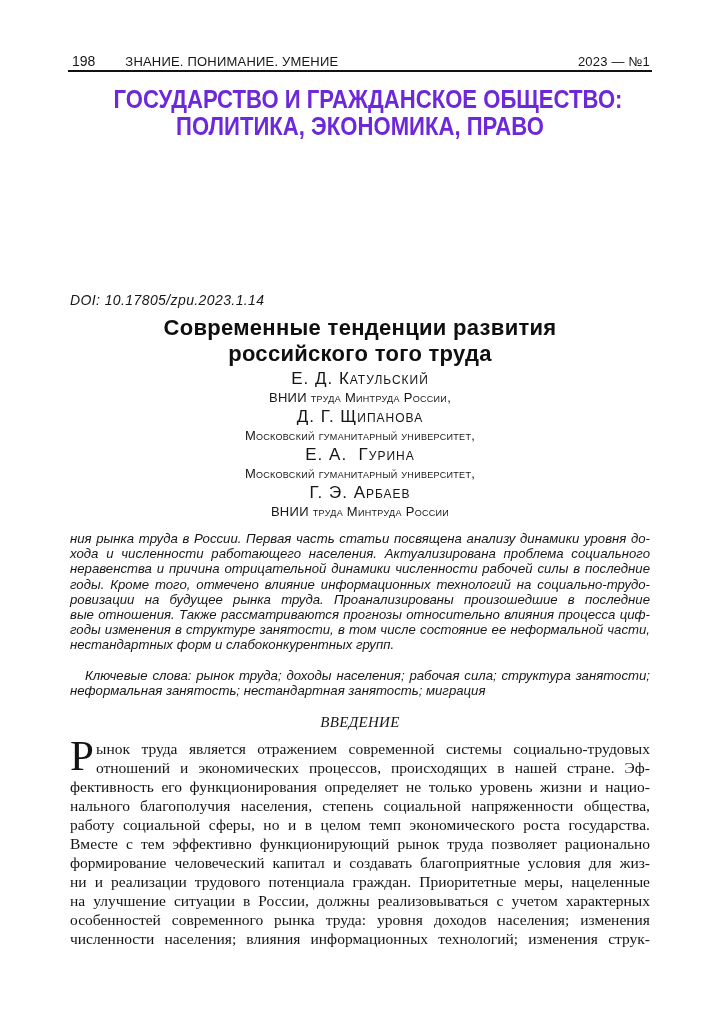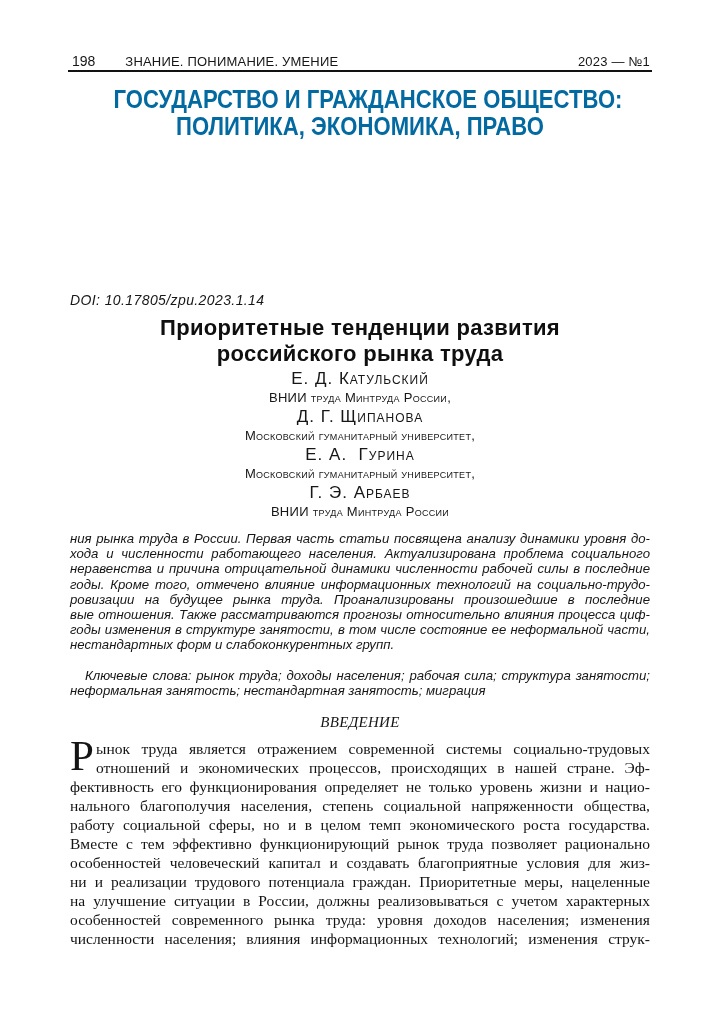--- a/index.html
+++ b/index.html
@@ -8,21 +8,21 @@
     font-family:"Liberation Sans",sans-serif;color:#161616;overflow:hidden;
   }
   
   .header{position:absolute;left:70px;top:53px;width:580px;display:flex;align-items:baseline;font-size:13px;}
   .pnum{font-size:14px;margin-left:2px;}
   .jname{margin-left:30px;letter-spacing:.2px;}
   .spacer{flex:1;}
   .issue{letter-spacing:.2px;}
   .rule{position:absolute;left:68px;top:70px;width:584px;height:2px;background:#121212;}
   
-  .sect{position:absolute;left:70px;top:86px;width:580px;text-align:center;color:#0369a1;}
+  .sect{position:absolute;left:70px;top:86px;width:580px;text-align:center;color:#6d28d9;}
   .sline{font-weight:bold;font-size:26px;line-height:27px;transform:scaleX(.85);transform-origin:50% 50%;white-space:nowrap;}
   
   .doi{position:absolute;left:70px;top:292px;font-size:14px;line-height:16px;letter-spacing:.4px;font-style:italic;}
   
   .atitle{position:absolute;left:70px;top:315px;width:580px;text-align:center;font-weight:bold;font-size:22px;line-height:26px;letter-spacing:.3px;color:#0f0f0f;}
   
   .authors{position:absolute;left:70px;top:369px;width:580px;text-align:center;}
   .aname{font-size:17px;line-height:19px;font-variant:small-caps;letter-spacing:1px;}
   .affil{font-size:13px;line-height:19px;font-variant:small-caps;letter-spacing:.3px;}
   
@@ -56,22 +56,22 @@
   <div class="rule"></div>
 
   <div class="sect">
     <div class="sline">ГОСУДАРСТВО И ГРАЖДАНСКОЕ ОБЩЕСТВО:</div>
     <div class="sline">ПОЛИТИКА, ЭКОНОМИКА, ПРАВО</div>
   </div>
 
   <div class="doi">DOI: 10.17805/zpu.2023.1.14</div>
 
   <div class="atitle">
-    <div>Приоритетные тенденции развития</div>
-    <div>российского рынка труда</div>
+    <div>Современные тенденции развития</div>
+    <div>российского того труда</div>
   </div>
 
   <div class="authors">
     <div class="aname">Е. Д. Катульский</div>
     <div class="affil">ВНИИ труда Минтруда России,</div>
     <div class="aname">Д. Г. Щипанова</div>
     <div class="affil">Московский гуманитарный университет,</div>
     <div class="aname">Е. А.&nbsp; Гурина</div>
     <div class="affil">Московский гуманитарный университет,</div>
     <div class="aname">Г. Э. Арбаев</div>
@@ -98,21 +98,21 @@
 
   <div class="bodytext">
     <span class="dropcap">Р</span>
     <div>
         <div class="tline dcpad">ынок труда является отражением современной системы социально-трудовых</div>
         <div class="tline dcpad">отношений и экономических процессов, происходящих в нашей стране. Эф-</div>
         <div class="tline">фективность его функционирования определяет не только уровень жизни и нацио-</div>
         <div class="tline">нального благополучия населения, степень социальной напряженности общества,</div>
         <div class="tline">работу социальной сферы, но и в целом темп экономического роста государства.</div>
         <div class="tline">Вместе с тем эффективно функционирующий рынок труда позволяет рационально</div>
-        <div class="tline">особенностей человеческий капитал и создавать благоприятные условия для жиз-</div>
+        <div class="tline">формирование человеческий капитал и создавать благоприятные условия для жиз-</div>
         <div class="tline">ни и реализации трудового потенциала граждан. Приоритетные меры, нацеленные</div>
         <div class="tline">на улучшение ситуации в России, должны реализовываться с учетом характерных</div>
         <div class="tline">особенностей современного рынка труда: уровня доходов населения; изменения</div>
         <div class="tline">численности населения; влияния информационных технологий; изменения струк-</div>
       </div>
   </div>
 
 </div>
 
 </body></html>

